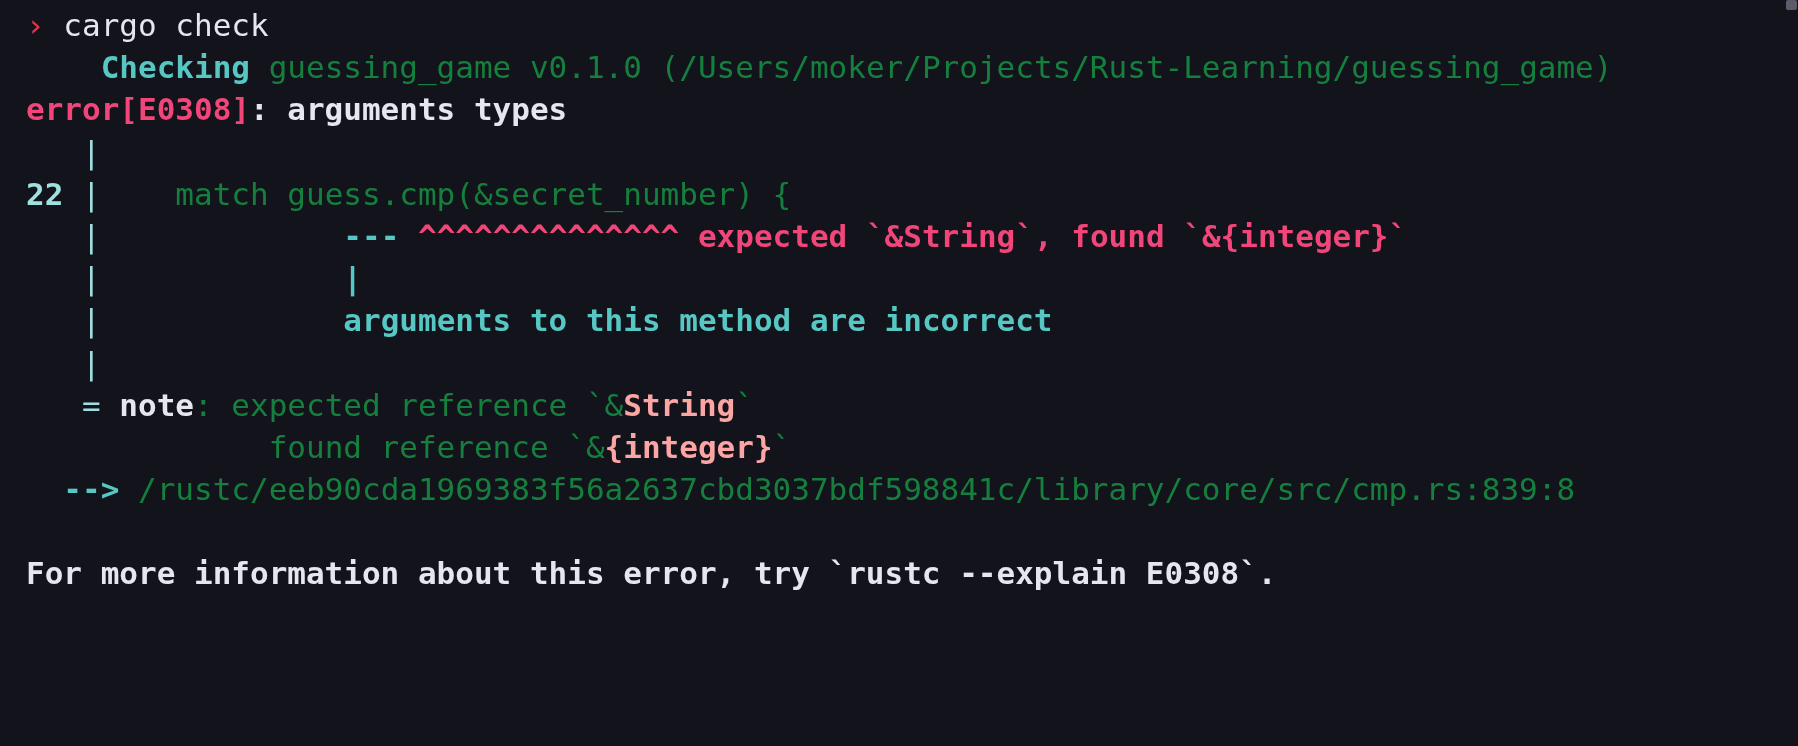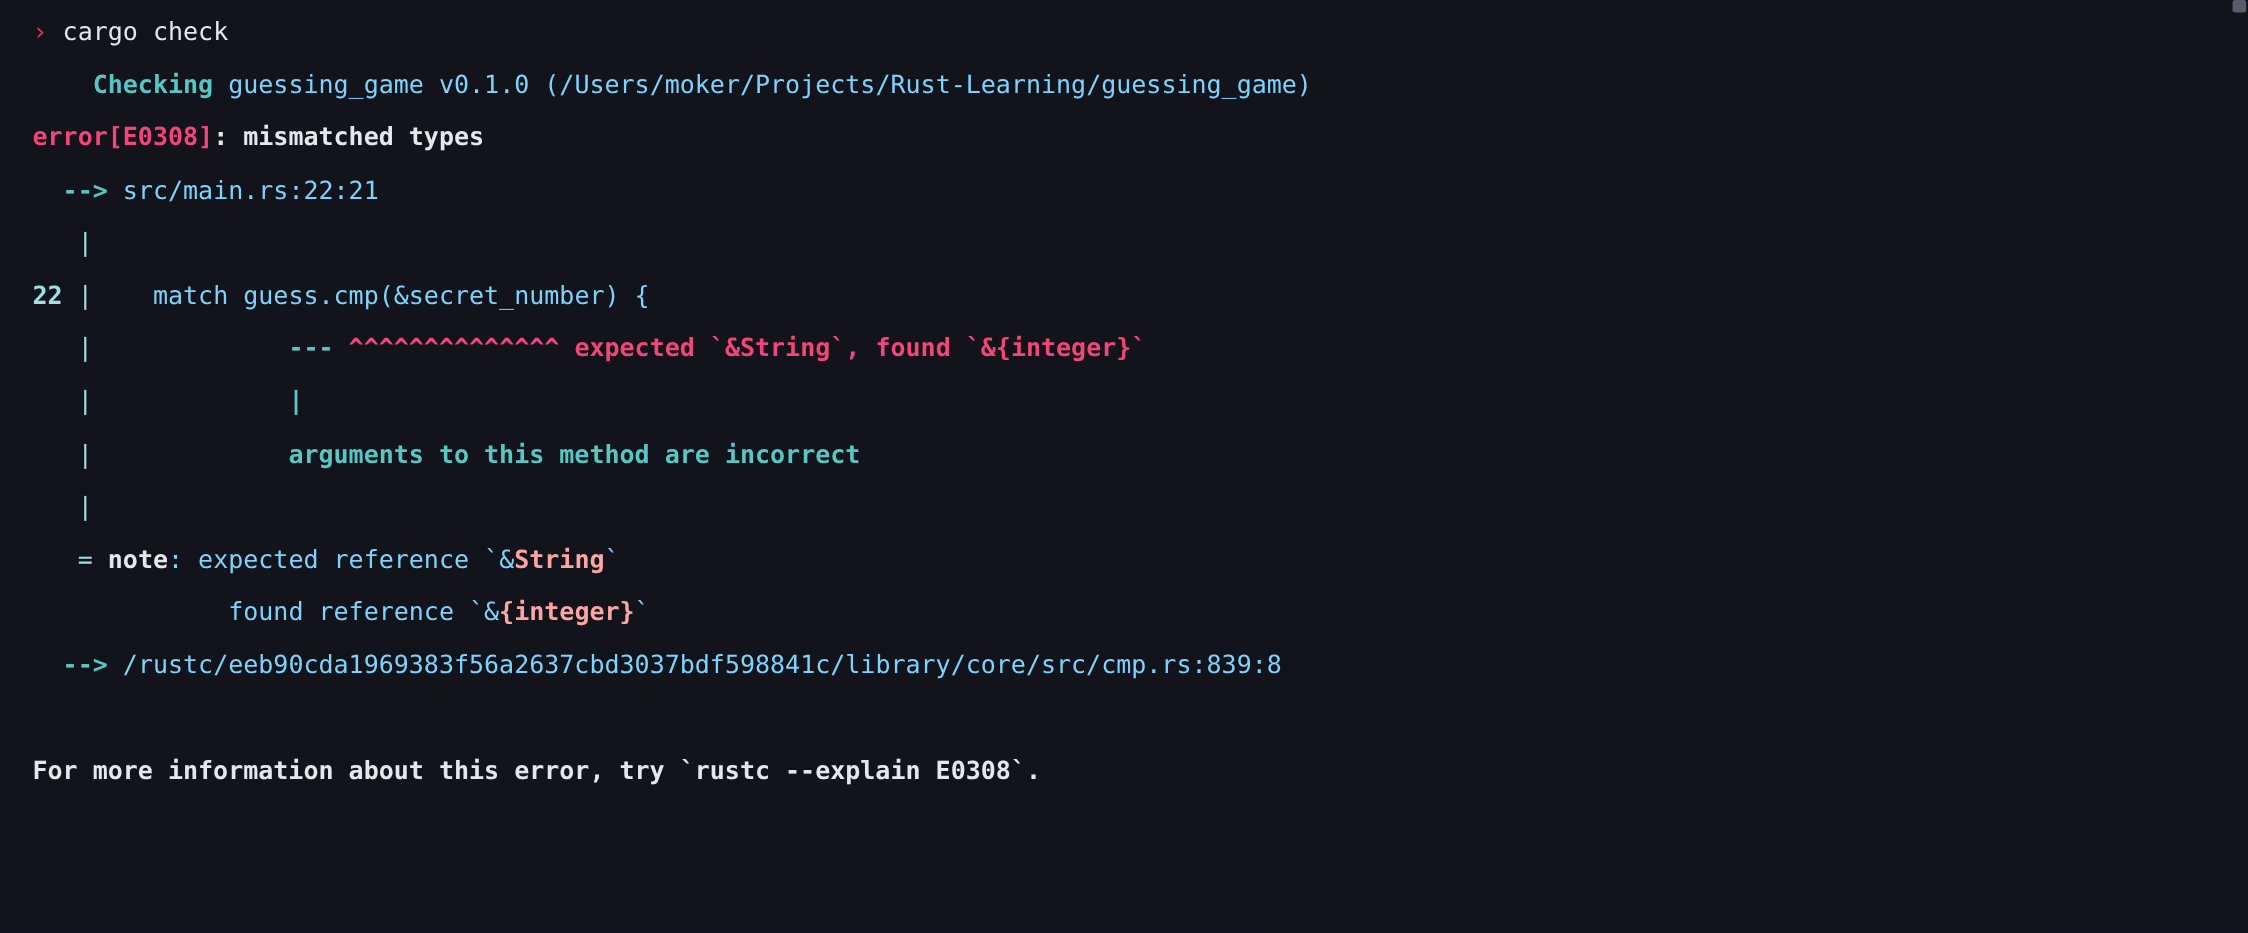--- a/index.html
+++ b/index.html
@@ -34,28 +34,28 @@
     top: 0px;
     right: 1px;
     width: 11px;
     height: 10px;
     background: #5b5b6b;
     border-radius: 2px;
   }
   .line {
     height: 42.2px;
     line-height: 42.2px;
-    font-size: 20px;
+    font-size: 31px;
     letter-spacing: 0px;
     white-space: pre;
     padding-left: 26px;
     color: #e3e3ee;
   }
   .c-white  { color: #e6e6f0; }
-  .c-dim    { color: #7dd3fc; }
+  .c-dim    { color: #15803d; }
   .c-red    { color: #e8344c; }
   .c-pink-b { color: #f2467b; font-weight: bold; margin-top: 15px; }
   .c-teal-b { color: #57c7c4; font-weight: bold; text-align: center; }
   .c-cyan-b { color: #9fe0e0; font-weight: bold; }
   .c-bar    { color: #9fdde0; }
   .c-purple-b { color: #fca5a5; font-weight: bold; }
   .bold     { font-weight: bold; }
   .blank { height: 42.2px; }
 </style>
 </head>
@@ -64,23 +64,22 @@
 <div id="terminal">
 
   <div class="scrollbar-track">
     <div class="scrollbar-thumb"></div>
   </div>
 
   <div class="line"><span class="c-red">›</span><span class="c-white"> </span><span class="c-white">cargo check</span></div>
 
   <div class="line">    <span class="c-teal-b">Checking</span> <span class="c-dim">guessing_game</span> <span class="c-dim">v0.1.0</span> <span class="c-dim">(/Users/moker/Projects/Rust-Learning/guessing_game)</span></div>
 
-  <div class="line"><span class="c-pink-b">error[E0308]</span><span class="c-white bold">: </span><span class="c-white bold">mismatched types</span></div>
+  <div class="line"><span class="c-pink-b">error[E0308]</span><span class="c-white bold">: </span><span class="c-white bold">arguments types</span></div>
 
-  <div class="line">  <span class="c-teal-b">--&gt;</span> <span class="c-dim">src/main.rs:22:21</span></div>
 
   <div class="line">   <span class="c-bar">|</span></div>
 
   <div class="line"><span class="c-cyan-b">22</span> <span class="c-bar">|</span><span class="c-dim">    match guess.cmp(&amp;secret_number) {</span></div>
 
   <div class="line">   <span class="c-bar">|</span>             <span class="c-teal-b">---</span> <span class="c-pink-b">^^^^^^^^^^^^^^</span> <span class="c-pink-b">expected </span><span class="c-pink-b">`&amp;String`</span><span class="c-pink-b">, </span><span class="c-pink-b">found </span><span class="c-pink-b">`&amp;{integer}`</span></div>
 
   <div class="line">   <span class="c-bar">|</span>             <span class="c-teal-b">|</span></div>
 
   <div class="line">   <span class="c-bar">|</span>             <span class="c-teal-b">arguments to this method are incorrect</span></div>

